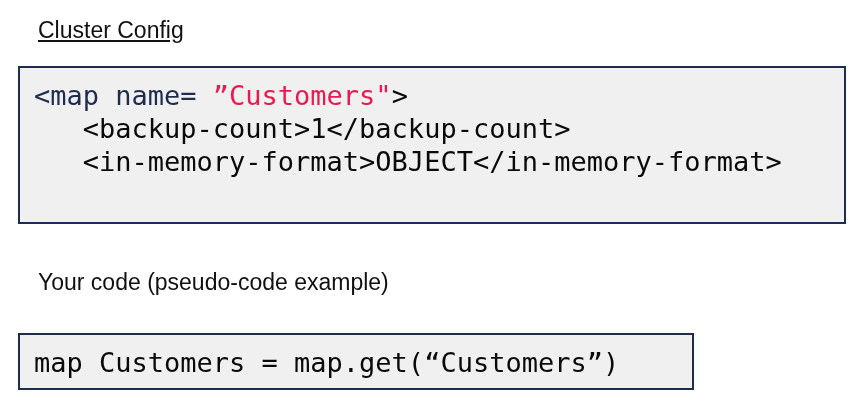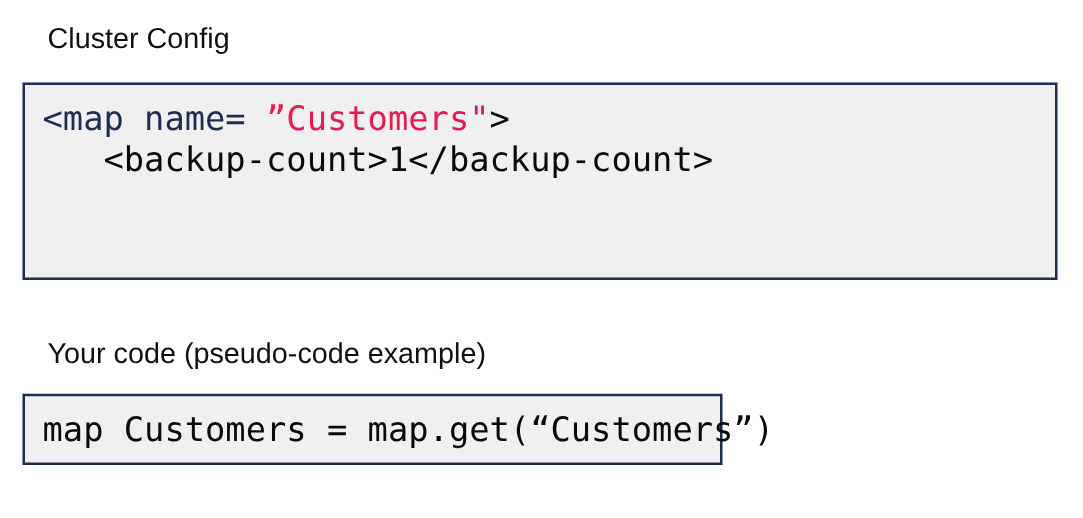--- a/index.html
+++ b/index.html
@@ -15,60 +15,61 @@
     overflow: hidden;
   }
   .heading {
     position: absolute;
     left: 38px;
     margin: 0;
     font-size: 23px;
     font-weight: 400;
     color: #111111;
   }
-  #cluster-config-heading { top: 17px; }
+  #cluster-config-heading { top: 17px; text-decoration: underline; }
   #your-code-heading { top: 269px; }
 
   .codeblock {
     position: absolute;
     left: 18px;
     box-sizing: border-box;
     background: var(--code-background, #f0f0f0);
     border: 2px solid var(--code-border, #1e2c4f);
     font-family: "DejaVu Sans Mono", "Liberation Mono", monospace;
     font-size: 27px;
     line-height: 33px;
     color: var(--code-text, #0a0a0a);
     padding: 11px 14px;
   }
   #cluster-config-code-block {
     top: 66px;
     width: 828px;
     height: 158px;
   }
   #your-code-code-block {
-    top: 315px;
-    width: 560px;
+    top: 333px;
+    width: 676px;
     height: 57px;
   }
   .code-line { white-space: pre; }
   .tok-navy { color: var(--xml-tag-navy, #1e2c4f); }
   .tok-red  { color: var(--attribute-red, #e81a4f); }
   .tok-blk  { color: var(--code-text, #0a0a0a); }
 </style>
 </head>
 <body>
 
 <div>
 
   <h2 class="heading" id="cluster-config-heading">Cluster Config</h2>
 
   <div class="codeblock" id="cluster-config-code-block">
     <div class="code-line"><span class="tok-navy">&lt;map name= </span><span class="tok-red">”Customers"</span><span class="tok-blk">&gt;</span></div>
     <div class="code-line">   &lt;backup-count&gt;1&lt;/backup-count&gt;</div>
+    <div class="code-line">   &lt;in-memory-format&gt;OBJECT&lt;/in-memory-format&gt;</div>
   </div>
 
   <h2 class="heading" id="your-code-heading">Your code (pseudo-code example)</h2>
 
   <div class="codeblock" id="your-code-code-block">
     <div class="code-line">map Customers = map.get(“Customers”)</div>
   </div>
 
 </div>
 

